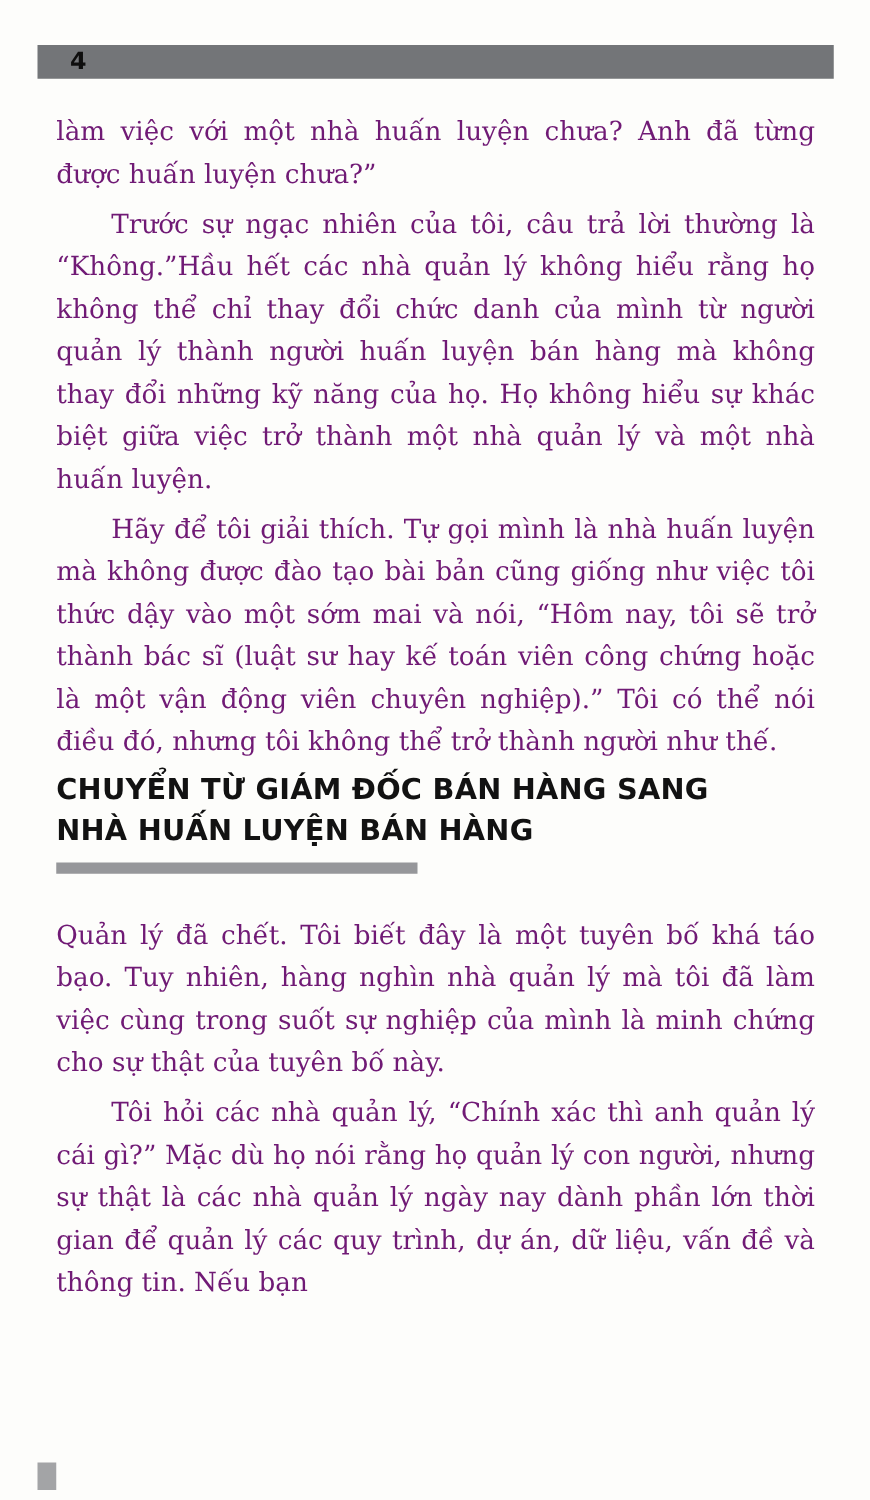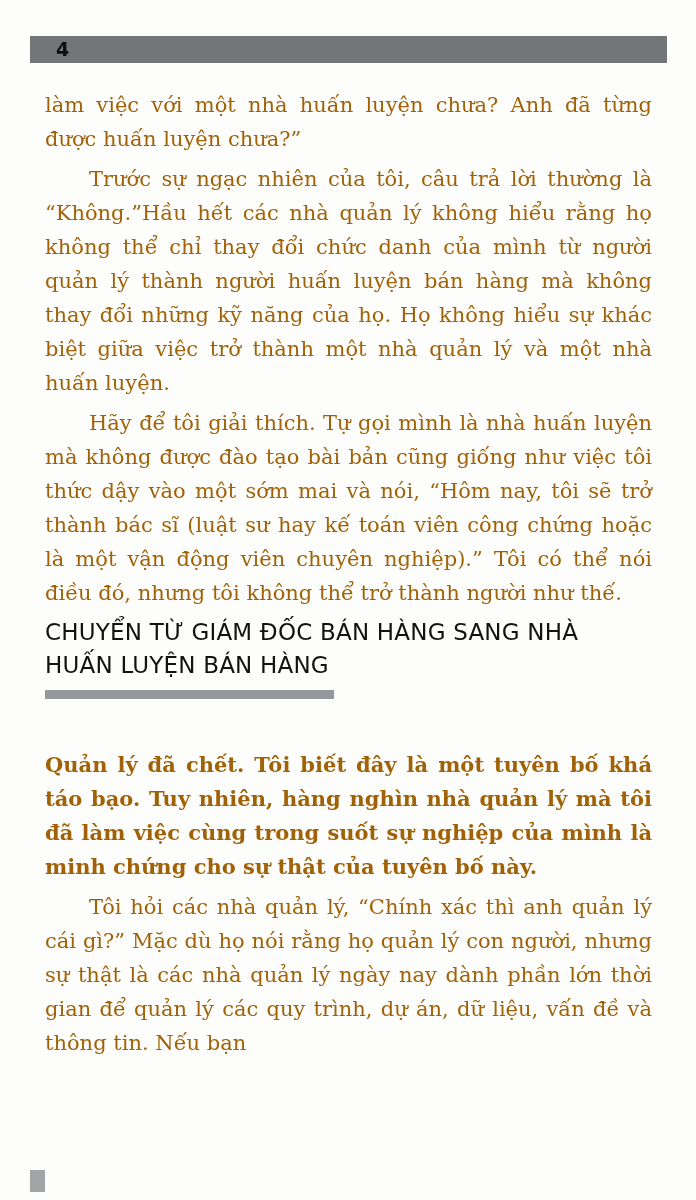--- a/index.html
+++ b/index.html
@@ -51,43 +51,43 @@
   .content {
     position: absolute;
     left: 45px;
     top: 88px;
     width: 607px;
   }
   p.body {
     font-size: 21px;
     line-height: 34px;
     text-align: justify;
-    color: #a16207;
+    color: #701a75;
     margin-bottom: 6px;
   }
   p.indent { text-indent: 44px; }
   p.noindent { text-indent: 0; }
 
   
   h2.section-heading {
     font-family: "DejaVu Sans", sans-serif;
-    font-weight: normal;
+    font-weight: bold;
     font-size: 23px;
     line-height: 33px;
     letter-spacing: 0.2px;
     color: #121212;
     max-width: 585px;
   }
   .heading-rule {
     margin-top: 8px;
     width: 289px;
     height: 9px;
     background: #96979a;
   }
-  p.after-heading { margin-top: 49px; font-weight: bold; }
+  p.after-heading { margin-top: 32px; }
 
   
   .edge-mark {
     position: absolute;
     left: 30px;
     bottom: 8px;
     width: 15px;
     height: 22px;
     background: #a3a4a6;
   }

